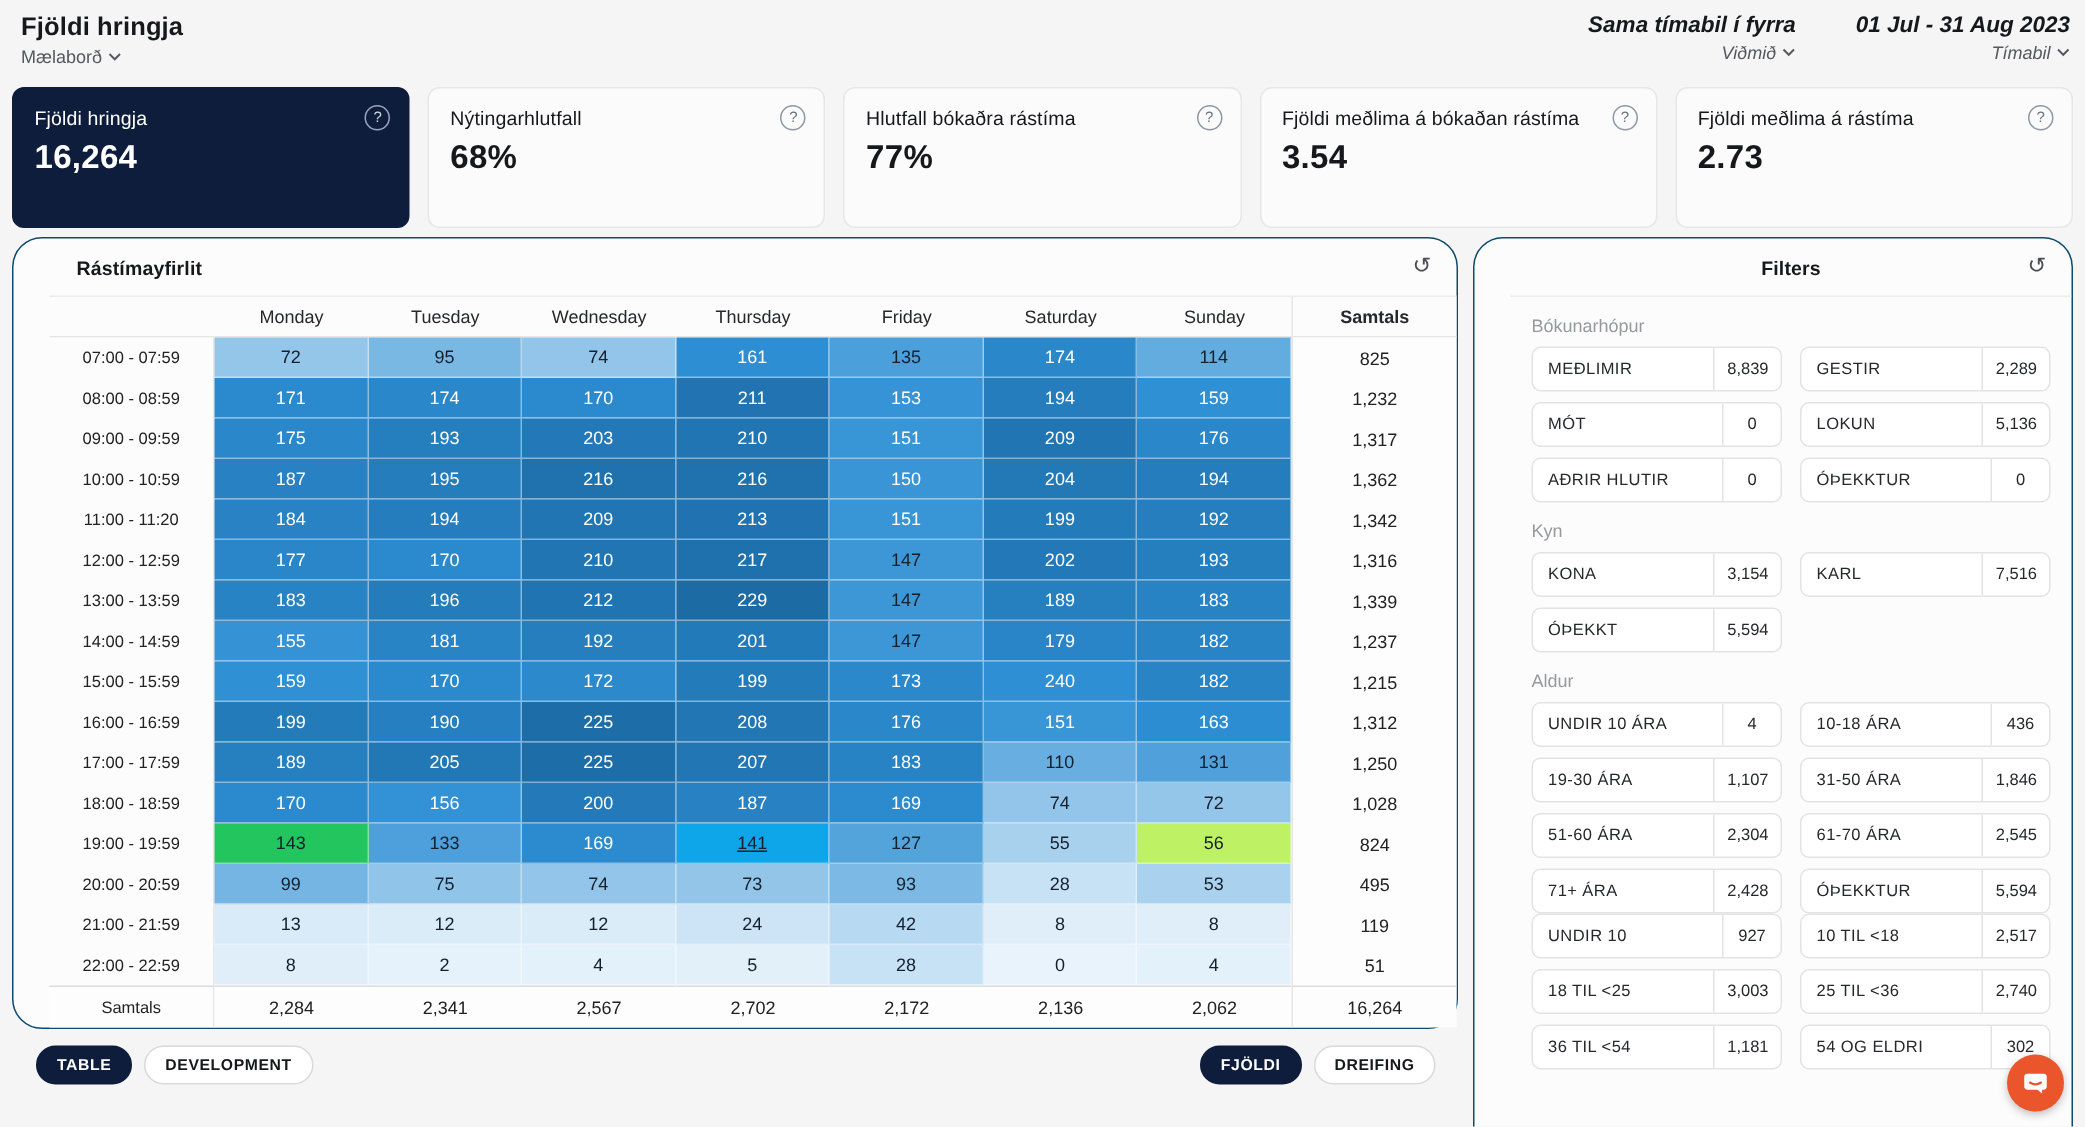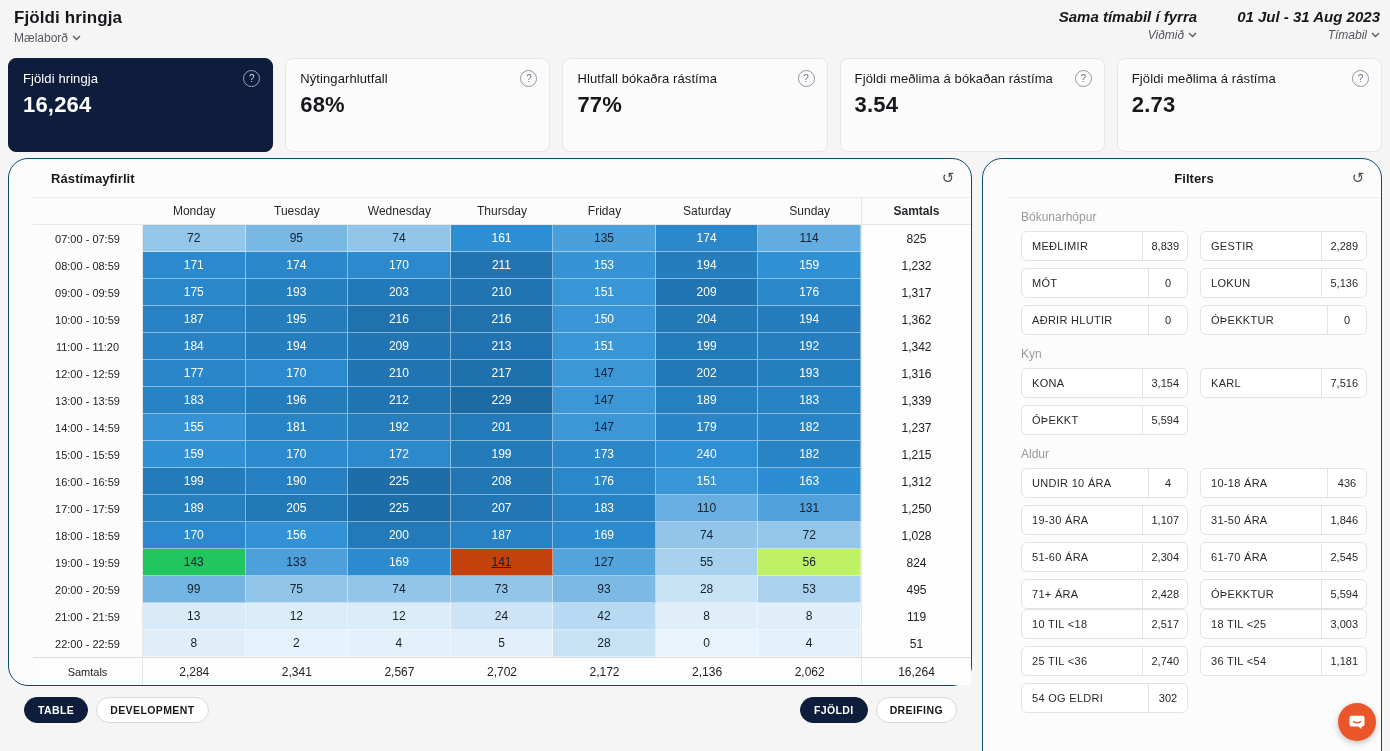--- a/index.html
+++ b/index.html
@@ -314,21 +314,21 @@
             <td class="cell" style="background: rgb(44, 138, 206); color: rgb(255, 255, 255);">169</td>
             <td class="cell" style="background: rgb(146, 197, 233); color: rgb(21, 32, 46);">74</td>
             <td class="cell" style="background: rgb(148, 198, 233); color: rgb(21, 32, 46);">72</td>
             <td class="rtotal">1,028</td>
           </tr>
           <tr>
             <th class="time">19:00 - 19:59</th>
             <td class="cell" style="background: #22c55e; color: rgb(21, 32, 46);">143</td>
             <td class="cell" style="background: rgb(77, 160, 219); color: rgb(21, 32, 46);">133</td>
             <td class="cell" style="background: rgb(44, 138, 206); color: rgb(255, 255, 255);">169</td>
-            <td class="cell" style="background: #c2410c; color: rgb(21, 32, 46); text-decoration: underline;">141</td>
+            <td class="cell" style="background: #0ea5e9; color: rgb(21, 32, 46); text-decoration: underline;">141</td>
             <td class="cell" style="background: rgb(84, 164, 220); color: rgb(21, 32, 46);">127</td>
             <td class="cell" style="background: rgb(168, 209, 238); color: rgb(21, 32, 46);">55</td>
             <td class="cell" style="background: #bef264; color: rgb(21, 32, 46);">56</td>
             <td class="rtotal">824</td>
           </tr>
           <tr>
             <th class="time">20:00 - 20:59</th>
             <td class="cell" style="background: rgb(117, 181, 227); color: rgb(21, 32, 46);">99</td>
             <td class="cell" style="background: rgb(145, 196, 233); color: rgb(21, 32, 46);">75</td>
             <td class="cell" style="background: rgb(146, 197, 233); color: rgb(21, 32, 46);">74</td>
@@ -466,20 +466,24 @@
             <span class="chip-label">71+ ÁRA</span>
             <span class="chip-value">2,428</span>
           </div>
           <div class="chip">
             <span class="chip-label">ÓÞEKKTUR</span>
             <span class="chip-value">5,594</span>
           </div>
         </div>
         <div class="fgrid">
           <div class="chip">
+            <span class="chip-label">UNDIR 10</span>
+            <span class="chip-value">927</span>
+          </div>
+          <div class="chip">
             <span class="chip-label">10 TIL &lt;18</span>
             <span class="chip-value">2,517</span>
           </div>
           <div class="chip">
             <span class="chip-label">18 TIL &lt;25</span>
             <span class="chip-value">3,003</span>
           </div>
           <div class="chip">
             <span class="chip-label">25 TIL &lt;36</span>
             <span class="chip-value">2,740</span>

